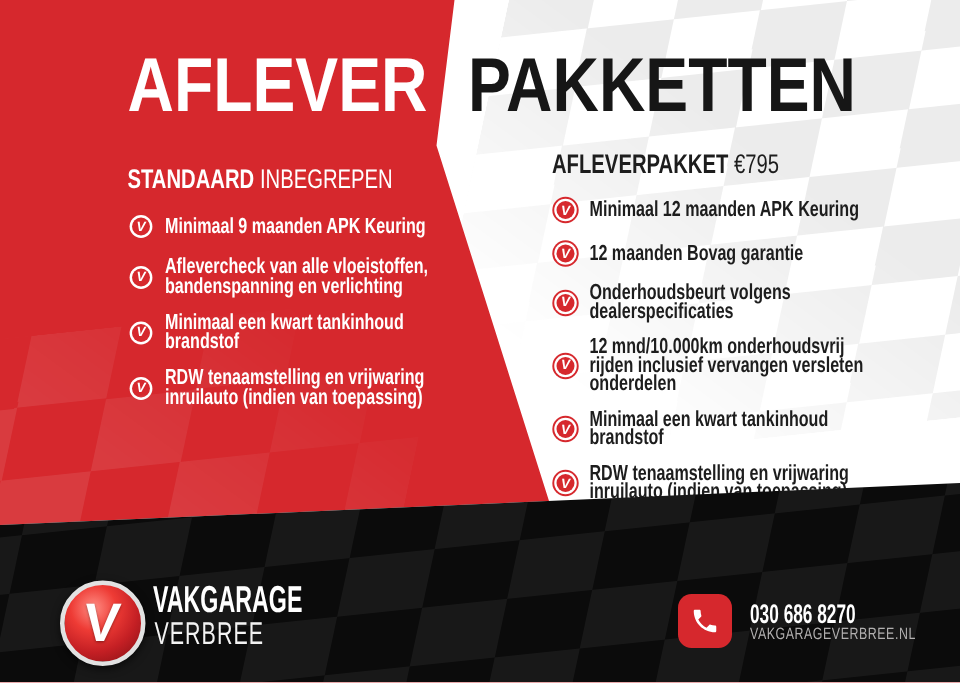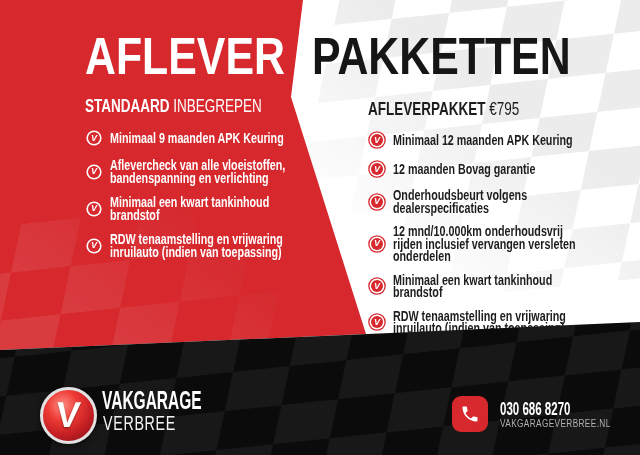--- a/index.html
+++ b/index.html
@@ -37,21 +37,21 @@
   }
 
   
   .title-part { position:absolute; top:31px; font-size:51px; font-weight:bold;
     letter-spacing:0; line-height:1; transform:scaleX(0.84); transform-origin:left top; white-space:nowrap; }
   .title-red-bg { left:85px; color:#ffffff; }
   .title-white-bg { left:312px; color:#161616; }
 
   
   .col { position:absolute; }
-  .col-standard { left:85px; top:99px; width:250px; color:#ffffff; }
+  .col-standard { left:85px; top:112px; width:250px; color:#ffffff; }
   .col-package  { left:368px; top:102px; width:270px; color:#1d1d1d; }
 
   .col-heading { font-size:18px; line-height:14px; white-space:nowrap;
     transform:scaleX(0.75); transform-origin:left top; margin-bottom:16px; }
   .col-heading .hb { font-weight:bold; }
   .col-heading .hl { font-weight:normal; }
   .col-package .col-heading { margin-bottom:15px; }
 
   .item-row { display:flex; align-items:center; gap:7px; }
   .col-standard .item-row { margin-bottom:12px; }

